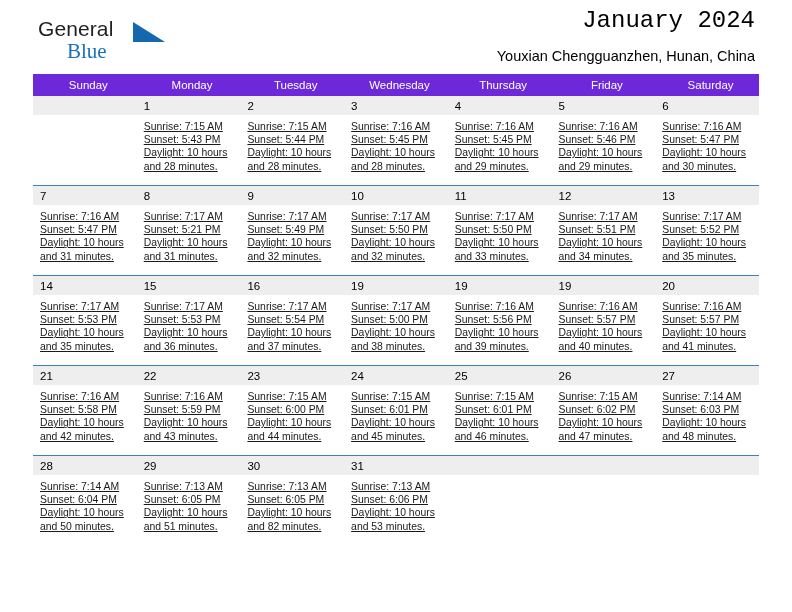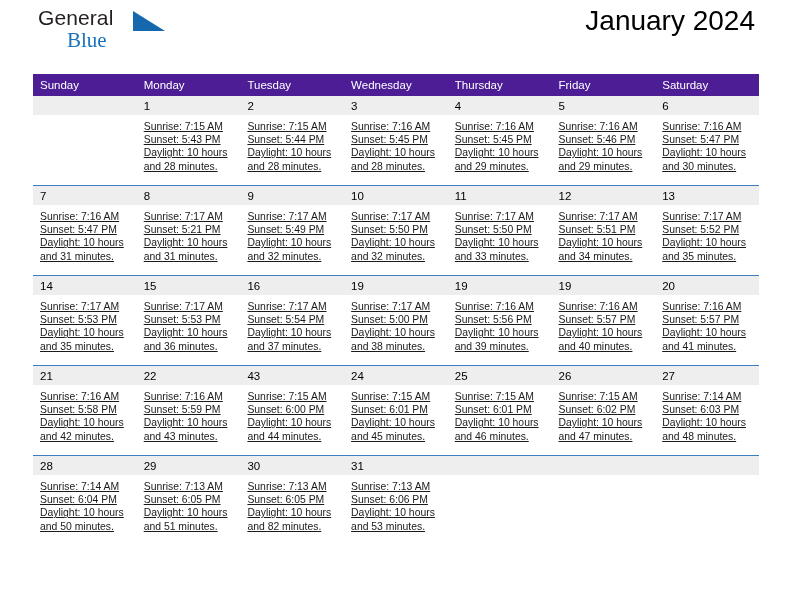--- a/index.html
+++ b/index.html
@@ -23,21 +23,21 @@
   }
 
   
   .top {
     position: relative;
     height: 74px;
   }
   .logo {
     position: absolute;
     left: 5px;
-    top: 6px;
+    top: 17px;
     width: 220px;
     height: 56px;
     text-align: center;
   }
   .logo-general {
     position: absolute;
     left: 0;
     top: 0;
     font-size: 21px;
     letter-spacing: 0.1px;
@@ -61,45 +61,46 @@
     border-left: 32px solid #1567ae;
     border-top: 20px solid transparent;
   }
   .title-block {
     position: absolute;
     right: 4px;
     top: 4px;
     text-align: right;
   }
   .cal-title {
-    font-size: 28px;
+    font-size: 24px;
     color: #000000;
     line-height: 34px;
     white-space: nowrap;
+    font-family: Liberation Mono, monospace;
   }
   .cal-sub {
     font-size: 14.5px;
     color: #000000;
     line-height: 20px;
     margin-top: 8px;
     white-space: nowrap;
   }
 
   
   .cal {
     width: 726px;
     border-collapse: collapse;
     table-layout: fixed;
   }
   .cal th {
-    background: #4c1d95;
+    background: #6d28d9;
     color: #ffffff;
     font-size: 11.5px;
     font-weight: normal;
-    text-align: left;
+    text-align: center;
     padding: 5px 0 5px 7px;
     height: 11px;
     border: none;
   }
   .weekrow > td {
     padding: 0;
     vertical-align: top;
     border-top: 1px solid #3d7fc1;
     height: 89px;
   }
@@ -140,20 +141,21 @@
 <div class="page">
 
   <div class="top">
     <div class="logo">
       <span class="logo-general">General</span>
       <span class="logo-tri"></span>
       <span class="logo-blue">Blue</span>
     </div>
     <div class="title-block">
       <div class="cal-title">January 2024</div>
+      <div class="cal-sub">Youxian Chengguanzhen, Hunan, China</div>
     </div>
   </div>
 
   <table class="cal">
     <thead>
       <tr>
         <th>Sunday</th>
         <th>Monday</th>
         <th>Tuesday</th>
         <th>Wednesday</th>
@@ -412,21 +414,21 @@
               <div class="details">
                 <div>Sunrise: 7:16 AM</div>
                 <div>Sunset: 5:59 PM</div>
                 <div>Daylight: 10 hours</div>
                 <div>and 43 minutes.</div>
               </div>
             </div>
           </td>
           <td>
             <div class="cell">
-              <div class="daynum">43</div>
+              <div class="daynum">23</div>
               <div class="details">
                 <div>Sunrise: 7:15 AM</div>
                 <div>Sunset: 6:00 PM</div>
                 <div>Daylight: 10 hours</div>
                 <div>and 44 minutes.</div>
               </div>
             </div>
           </td>
           <td>
             <div class="cell">

